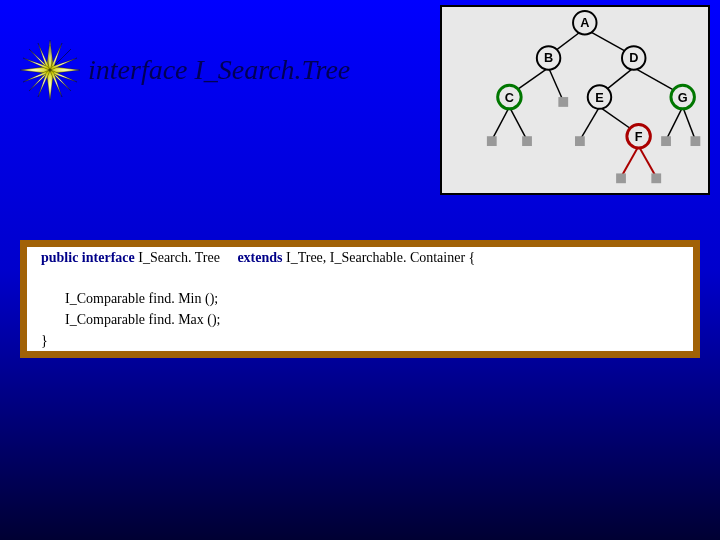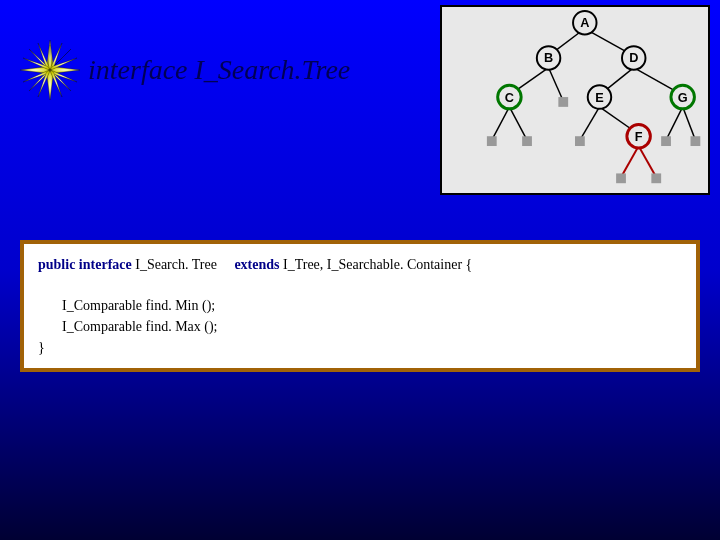--- a/index.html
+++ b/index.html
@@ -79,22 +79,22 @@
   .edge-red {
     stroke: #aa0000;
     stroke-width: 2;
   }
   .code-panel {
     position: absolute;
     top: 240px;
     left: 20px;
     width: 680px;
     background: #fff;
-    border: 4px solid #a16207;
-    padding: 10px 14px;
+    border: 7px solid #a16207;
+    padding: 0 14px;
     font-family: "Times New Roman", serif;
     font-size: 14px;
     color: #000;
     line-height: 1.5;
   }
   .code-panel .kw { color: #000088; font-weight: bold; }
   .code-panel .method-row {
     display: flex;
     justify-content: space-between;
   }

